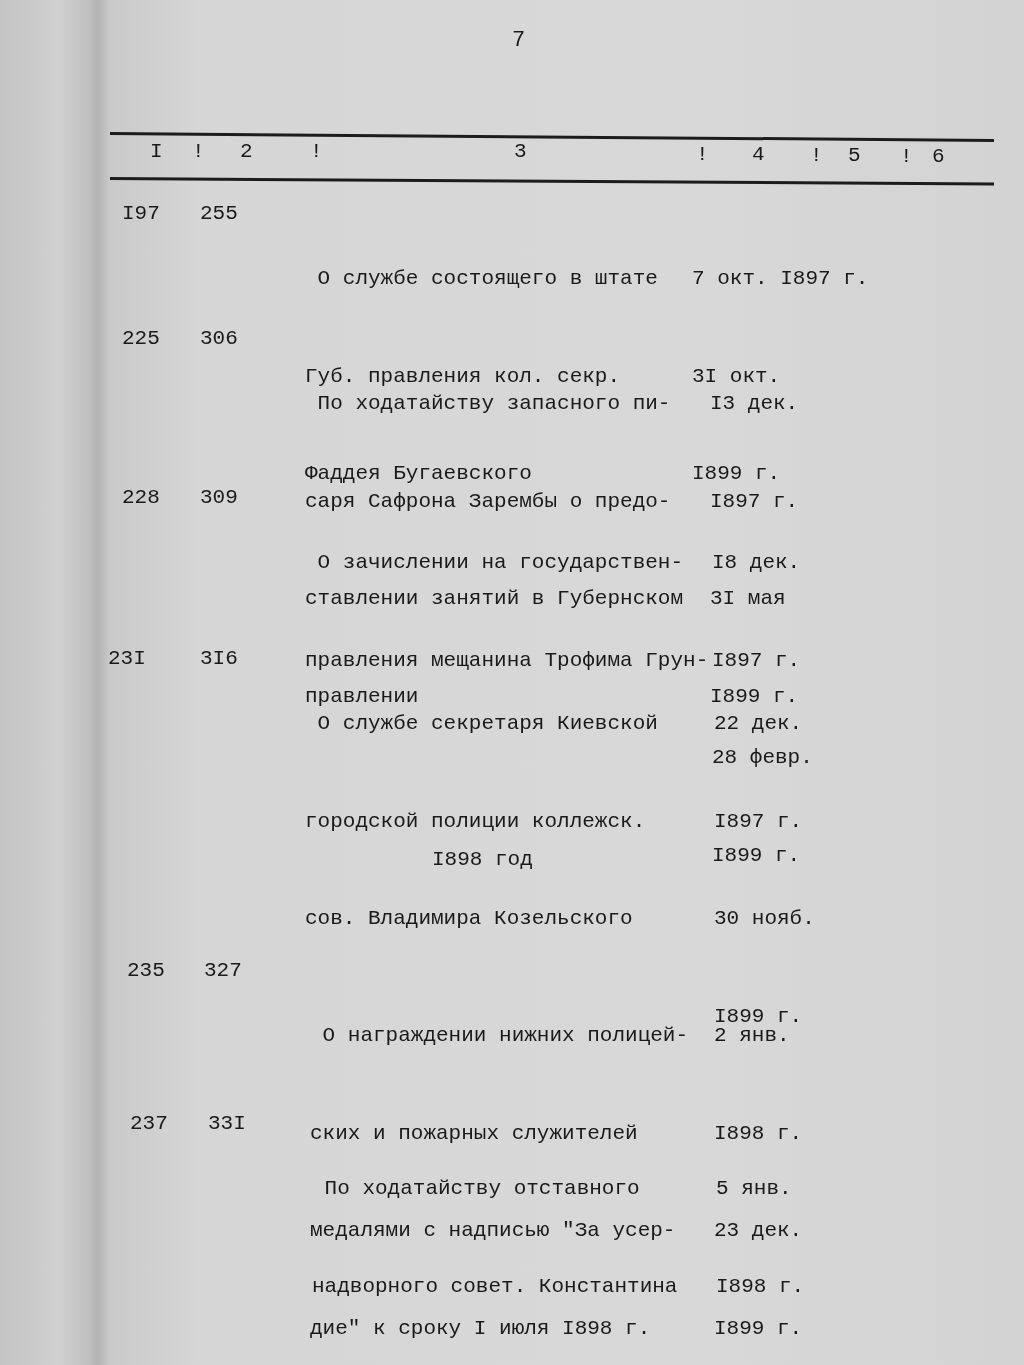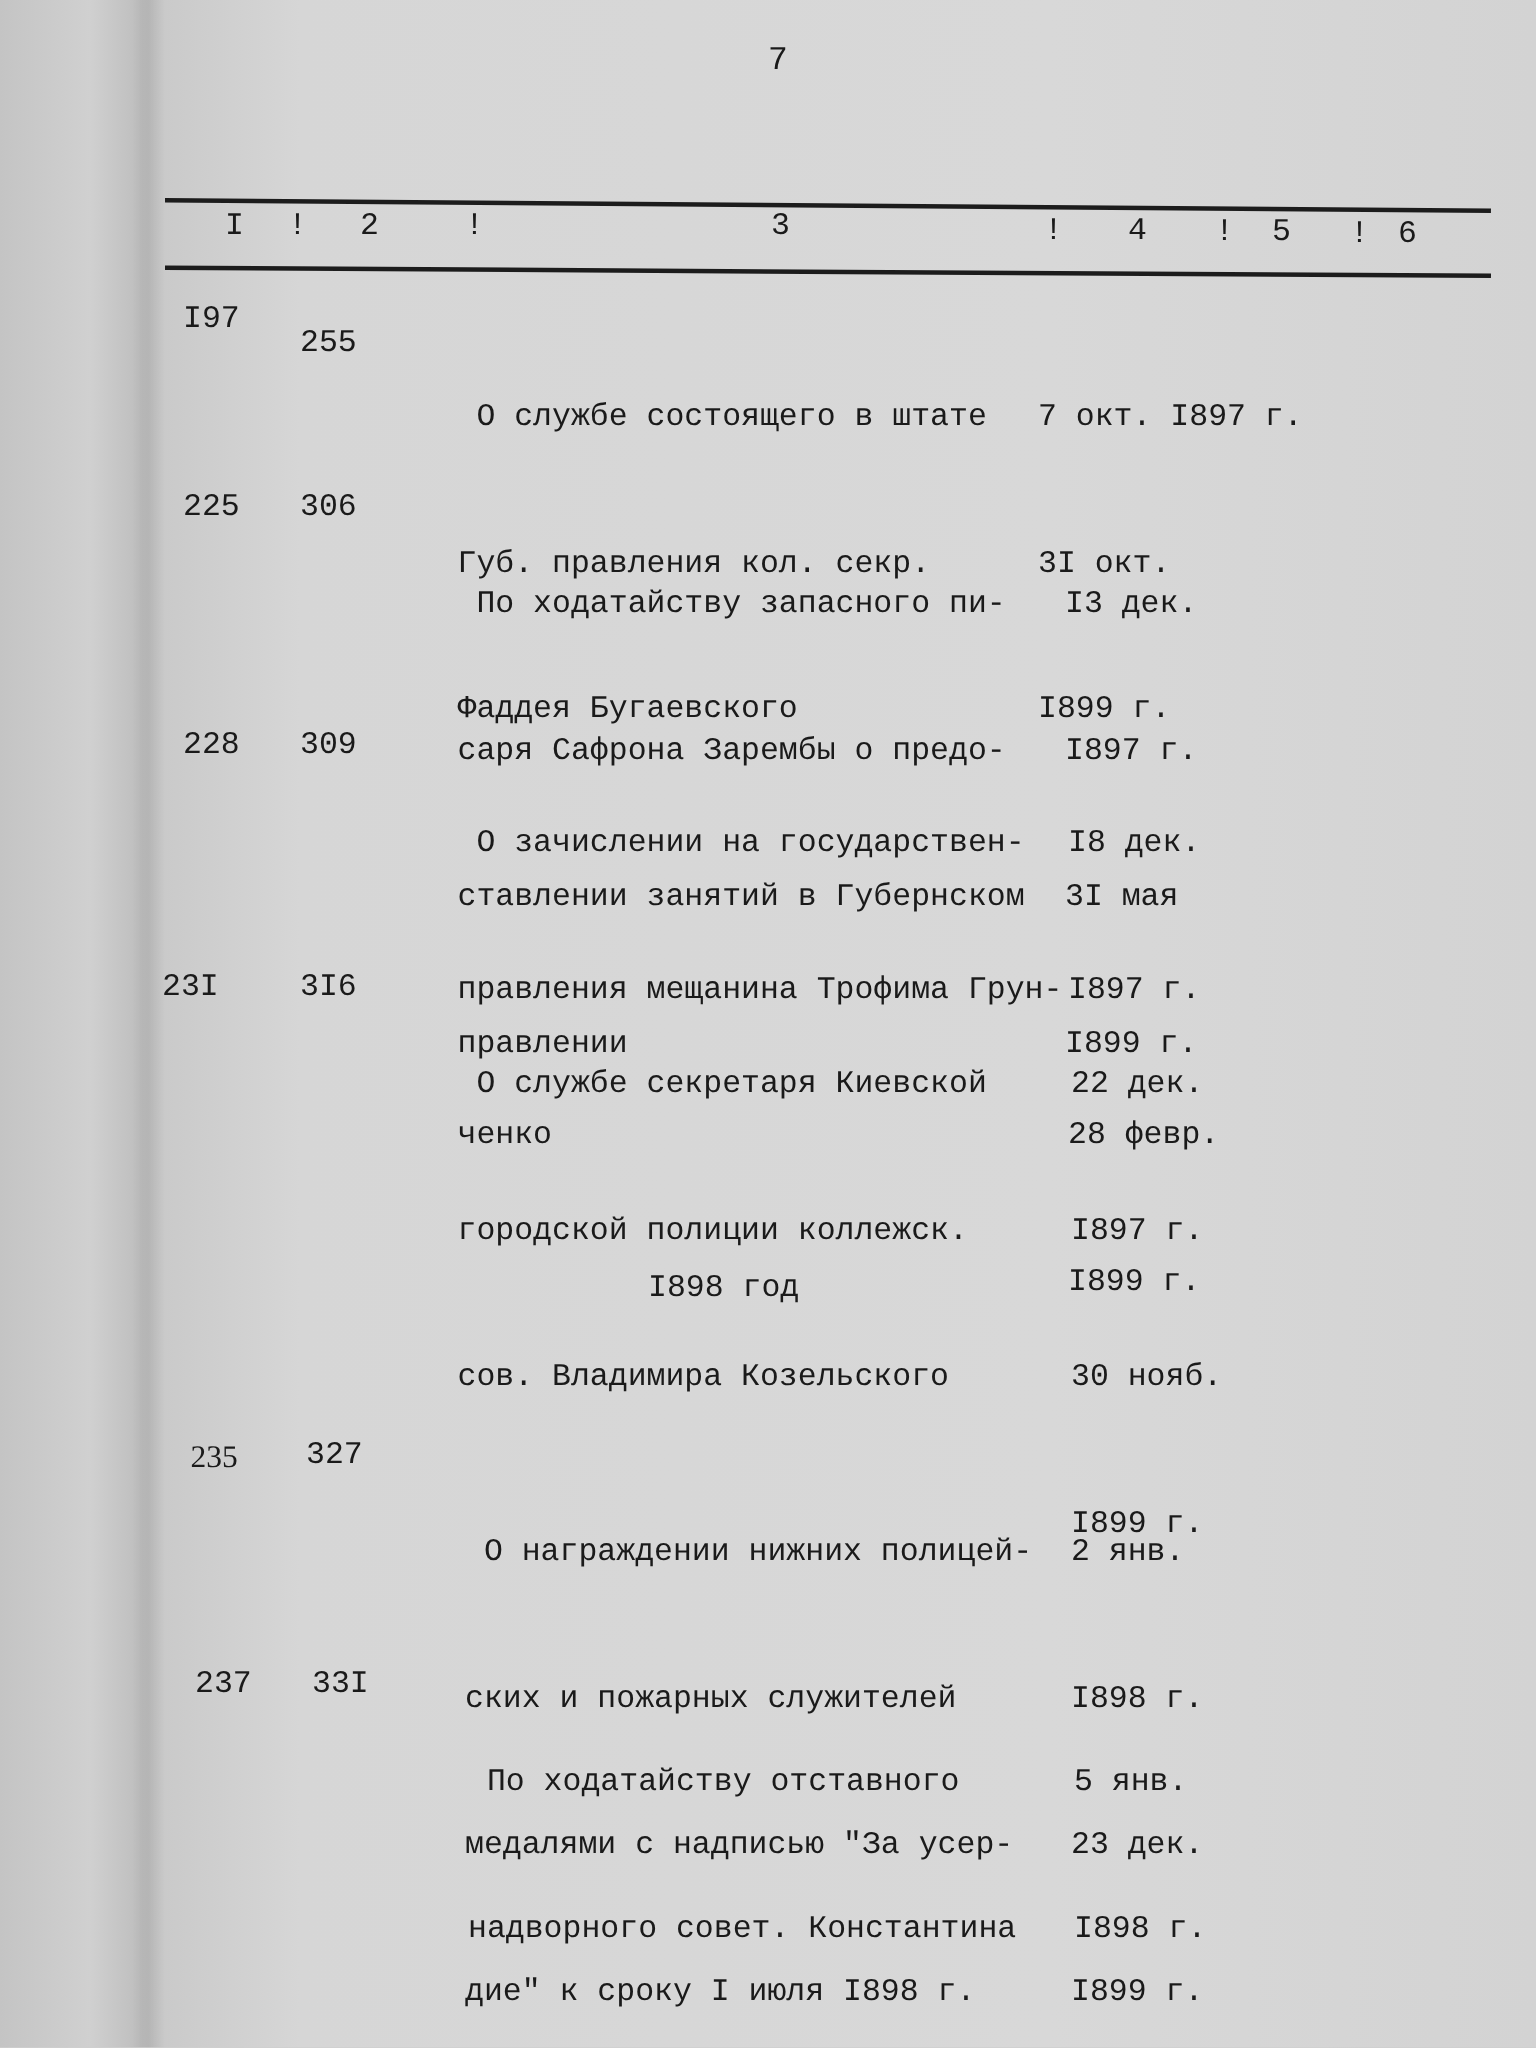--- a/index.html
+++ b/index.html
@@ -83,21 +83,21 @@
   <span class="hdr" style="left:696px; top:143px;">!</span>
   <span class="hdr" style="left:752px; top:143px;">4</span>
   <span class="hdr" style="left:810px; top:144px;">!</span>
   <span class="hdr" style="left:848px; top:144px;">5</span>
   <span class="hdr" style="left:900px; top:145px;">!</span>
   <span class="hdr" style="left:932px; top:145px;">6</span>
 </div>
 
 <div class="entry" style="left:0; top:198px;">
   <span class="col1" style="left:122px;">I97</span>
-  <span class="col2" style="left:200px;margin-top:16px;">255</span>
+  <span class="col2" style="left:200px;">255</span>
   <div class="col3" style="left:305px; width:400px;">
     <span class="line"> О службе состоящего в штате</span>
     <span class="line">Губ. правления кол. секр.</span>
     <span class="line">Фаддея Бугаевского</span>
   </div>
   <div class="col4" style="left:692px;">
     <span class="line">7 окт. I897 г.</span>
     <span class="line">3I окт.</span>
     <span class="line">I899 г.</span>
   </div>
@@ -119,21 +119,20 @@
     <span class="line">I899 г.</span>
   </div>
 </div>
 
 <div class="entry" style="left:0; top:482px;">
   <span class="col1" style="left:122px;">228</span>
   <span class="col2" style="left:200px;">309</span>
   <div class="col3" style="left:305px; width:420px;">
     <span class="line"> О зачислении на государствен-</span>
     <span class="line">правления мещанина Трофима Грун-</span>
-    <span class="line">ченко</span>
   </div>
   <div class="col4" style="left:712px;">
     <span class="line">I8 дек.</span>
     <span class="line">I897 г.</span>
     <span class="line">28 февр.</span>
     <span class="line">I899 г.</span>
   </div>
 </div>
 
 <div class="entry" style="left:0; top:643px;">
@@ -148,21 +147,21 @@
     <span class="line">22 дек.</span>
     <span class="line">I897 г.</span>
     <span class="line">30 нояб.</span>
     <span class="line">I899 г.</span>
   </div>
 </div>
 
 <div class="section-title">I898 год</div>
 
 <div class="entry" style="left:0; top:955px;">
-  <span class="col1" style="left:127px;font-family:Liberation Serif, serif;">235</span>
+  <span class="col1" style="left:127px;">235</span>
   <span class="col2" style="left:204px;">327</span>
   <div class="col3" style="left:310px; width:420px;">
     <span class="line"> О награждении нижних полицей-</span>
     <span class="line">ских и пожарных служителей</span>
     <span class="line">медалями с надписью "За усер-</span>
     <span class="line">дие" к сроку I июля I898 г.</span>
   </div>
   <div class="col4" style="left:714px;">
     <span class="line">2 янв.</span>
     <span class="line">I898 г.</span>

